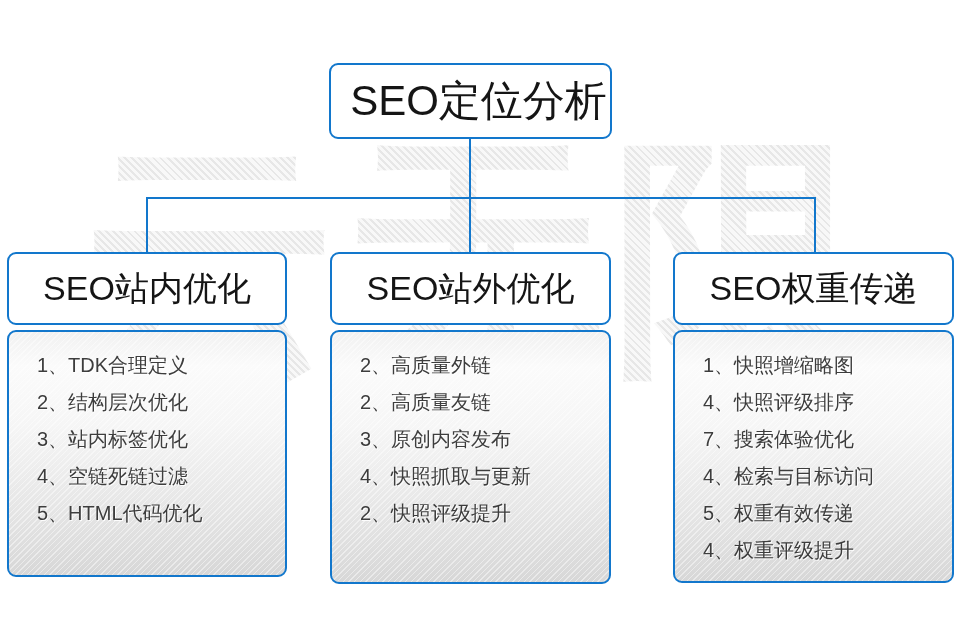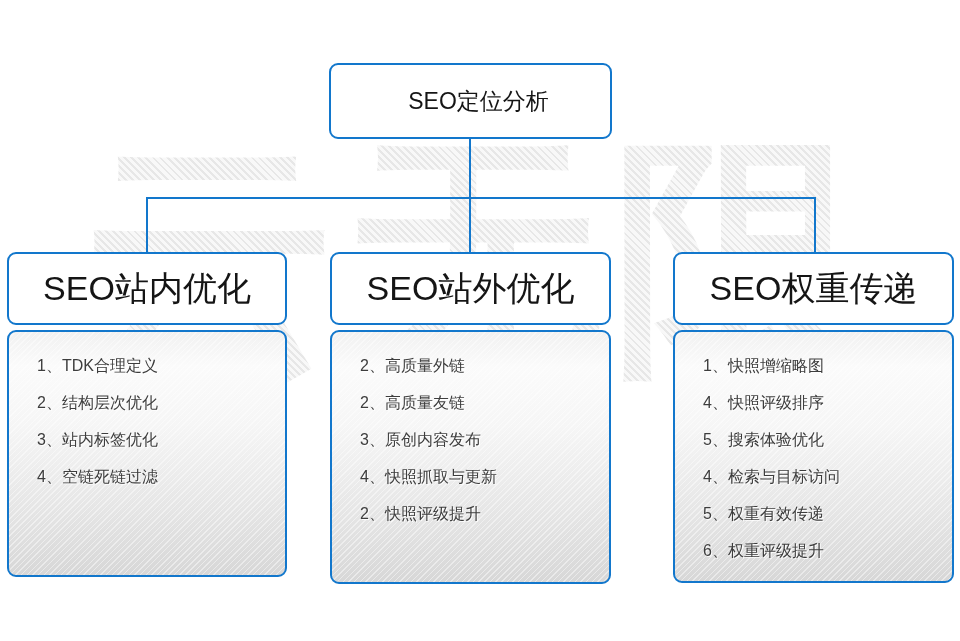--- a/index.html
+++ b/index.html
@@ -60,21 +60,21 @@
     background: #ffffff;
     display: flex;
     align-items: center;
     justify-content: center;
     z-index: 2;
     color: #151515;
   }
   .root-node {
     left: 329px; top: 63px;
     width: 283px; height: 76px;
-    font-size: 23px;
+    font-size: 42px;
     padding-left: 16px;
   }
   .branch-header {
     top: 252px; height: 73px;
     font-size: 34px;
     text-align: right;
   }
   .bh-1 { left: 7px;   width: 280px; }
   .bh-2 { left: 330px; width: 281px; }
   .bh-3 { left: 673px; width: 281px; }
@@ -88,21 +88,21 @@
     padding: 15px 8px 0 28px;
     background:
       repeating-linear-gradient(135deg, rgba(255,255,255,0.45) 0px, rgba(255,255,255,0.45) 1px, rgba(255,255,255,0) 1px, rgba(255,255,255,0) 4px),
       linear-gradient(180deg, #f1f1f1 0%, #fbfbfb 14%, #f6f6f6 38%, #e6e6e6 72%, #d7d7d7 100%);
   }
   .bl-1 { left: 7px;   width: 280px; height: 247px; }
   .bl-2 { left: 330px; width: 281px; height: 254px; }
   .bl-3 { left: 673px; width: 281px; height: 253px; }
 
   .list-item {
-    font-size: 16px;
+    font-size: 20px;
     line-height: 37px;
     color: #3d3d3d;
     text-shadow: 1px 1px 0 rgba(255,255,255,0.9);
     white-space: nowrap;
   }
 </style>
 </head>
 <body>
 
 <div class="canvas" style="--accent: #1277cc;">
@@ -127,32 +127,33 @@
   </div>
   <div class="node branch-header bh-3">
     <span>SEO权重传递</span>
   </div>
 
   <div class="branch-list bl-1">
     <div class="list-item">1、TDK合理定义</div>
     <div class="list-item">2、结构层次优化</div>
     <div class="list-item">3、站内标签优化</div>
     <div class="list-item">4、空链死链过滤</div>
+    <div class="list-item">5、HTML代码优化</div>
   </div>
 
   <div class="branch-list bl-2">
     <div class="list-item">2、高质量外链</div>
     <div class="list-item">2、高质量友链</div>
     <div class="list-item">3、原创内容发布</div>
     <div class="list-item">4、快照抓取与更新</div>
     <div class="list-item">2、快照评级提升</div>
   </div>
 
   <div class="branch-list bl-3">
     <div class="list-item">1、快照增缩略图</div>
     <div class="list-item">4、快照评级排序</div>
-    <div class="list-item">5、搜索体验优化</div>
+    <div class="list-item">7、搜索体验优化</div>
     <div class="list-item">4、检索与目标访问</div>
     <div class="list-item">5、权重有效传递</div>
-    <div class="list-item">6、权重评级提升</div>
+    <div class="list-item">4、权重评级提升</div>
   </div>
 
 </div>
 
 </body></html>

